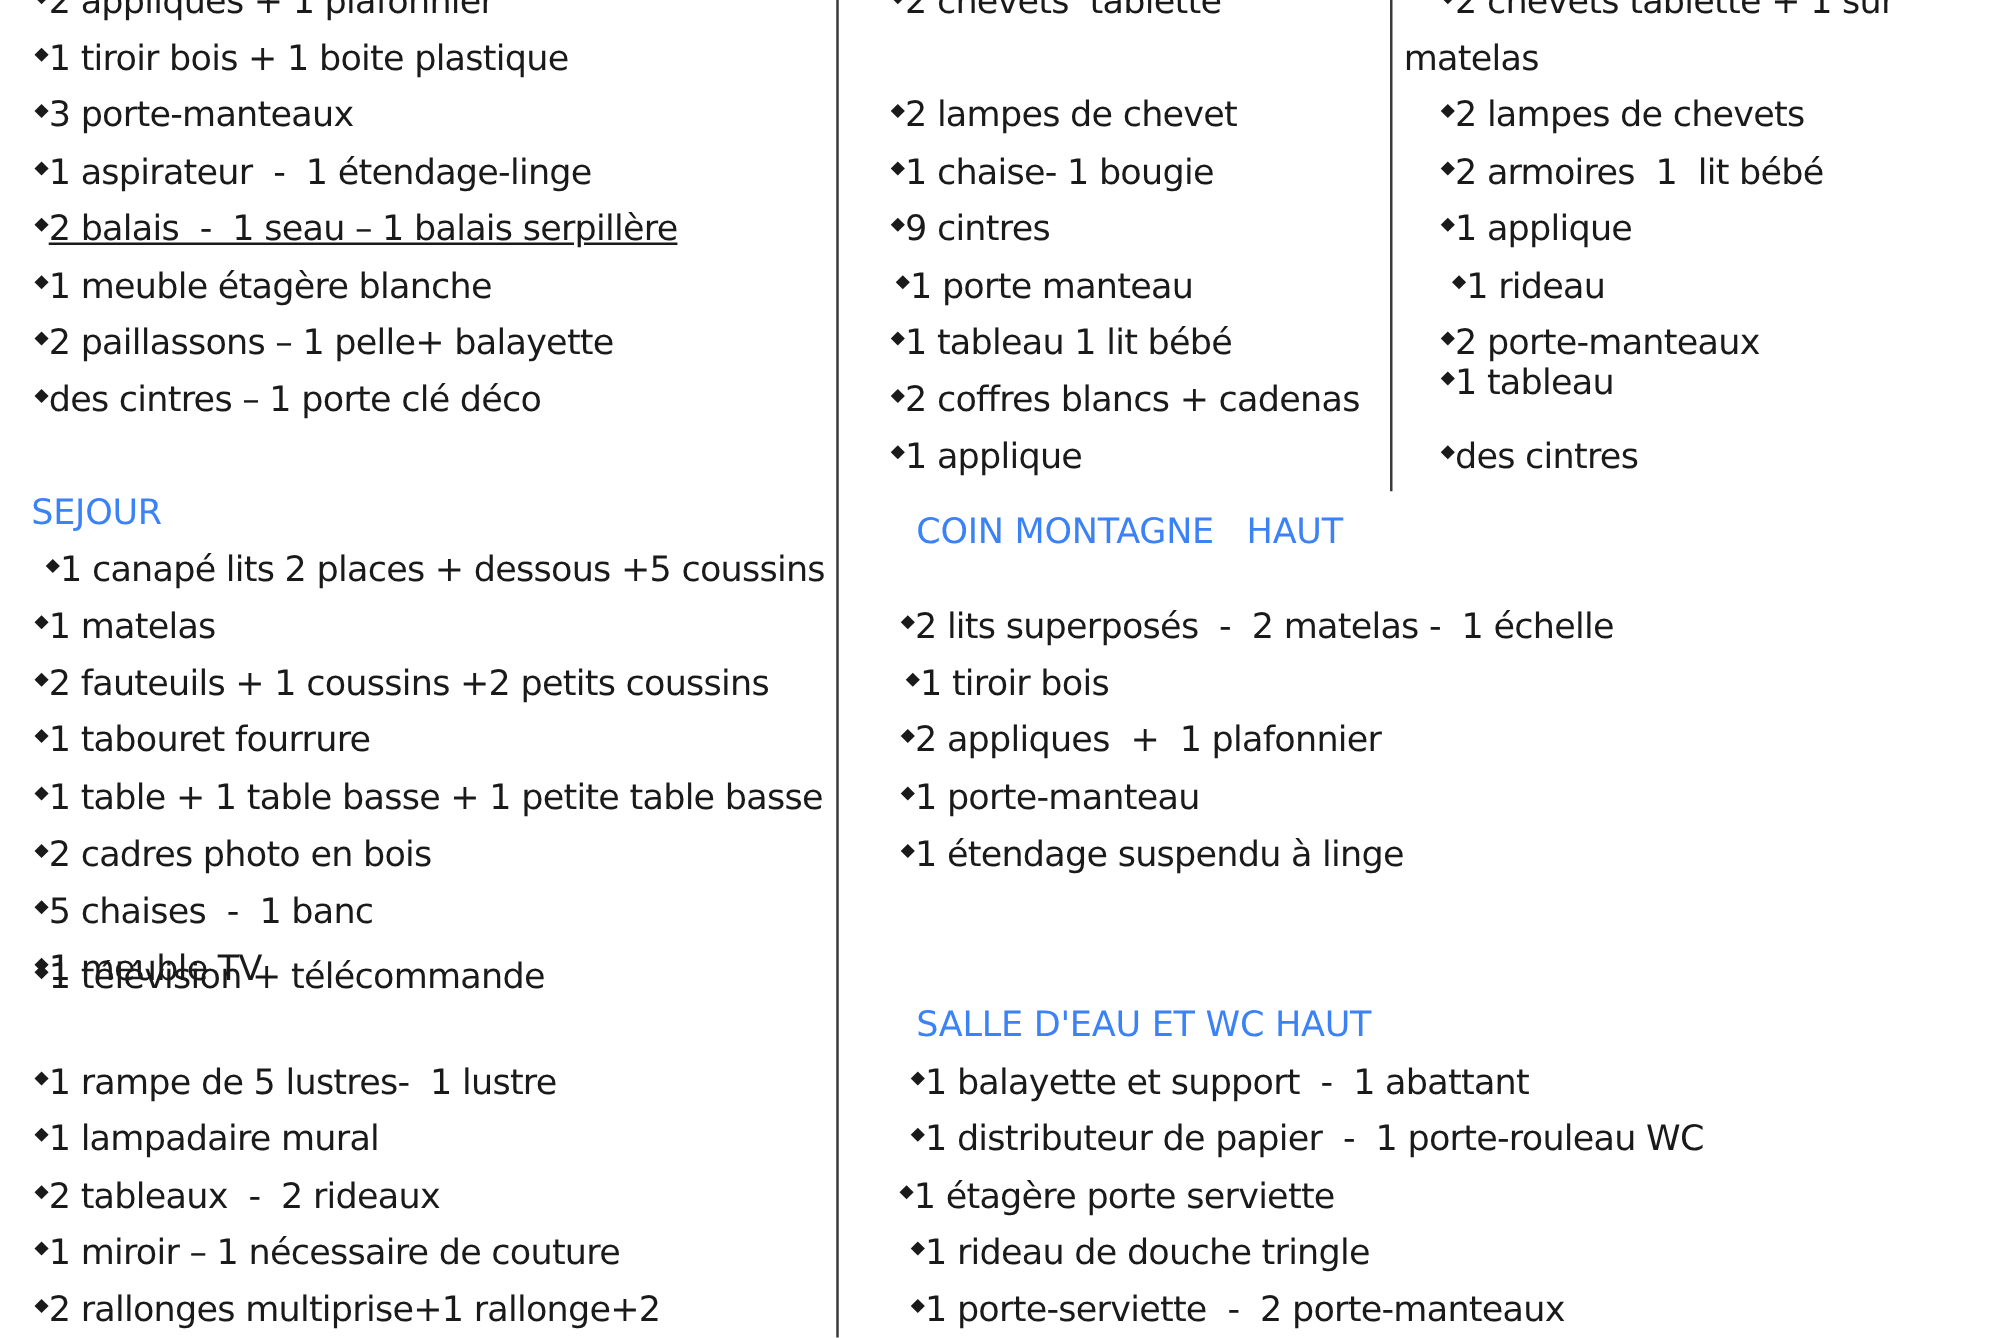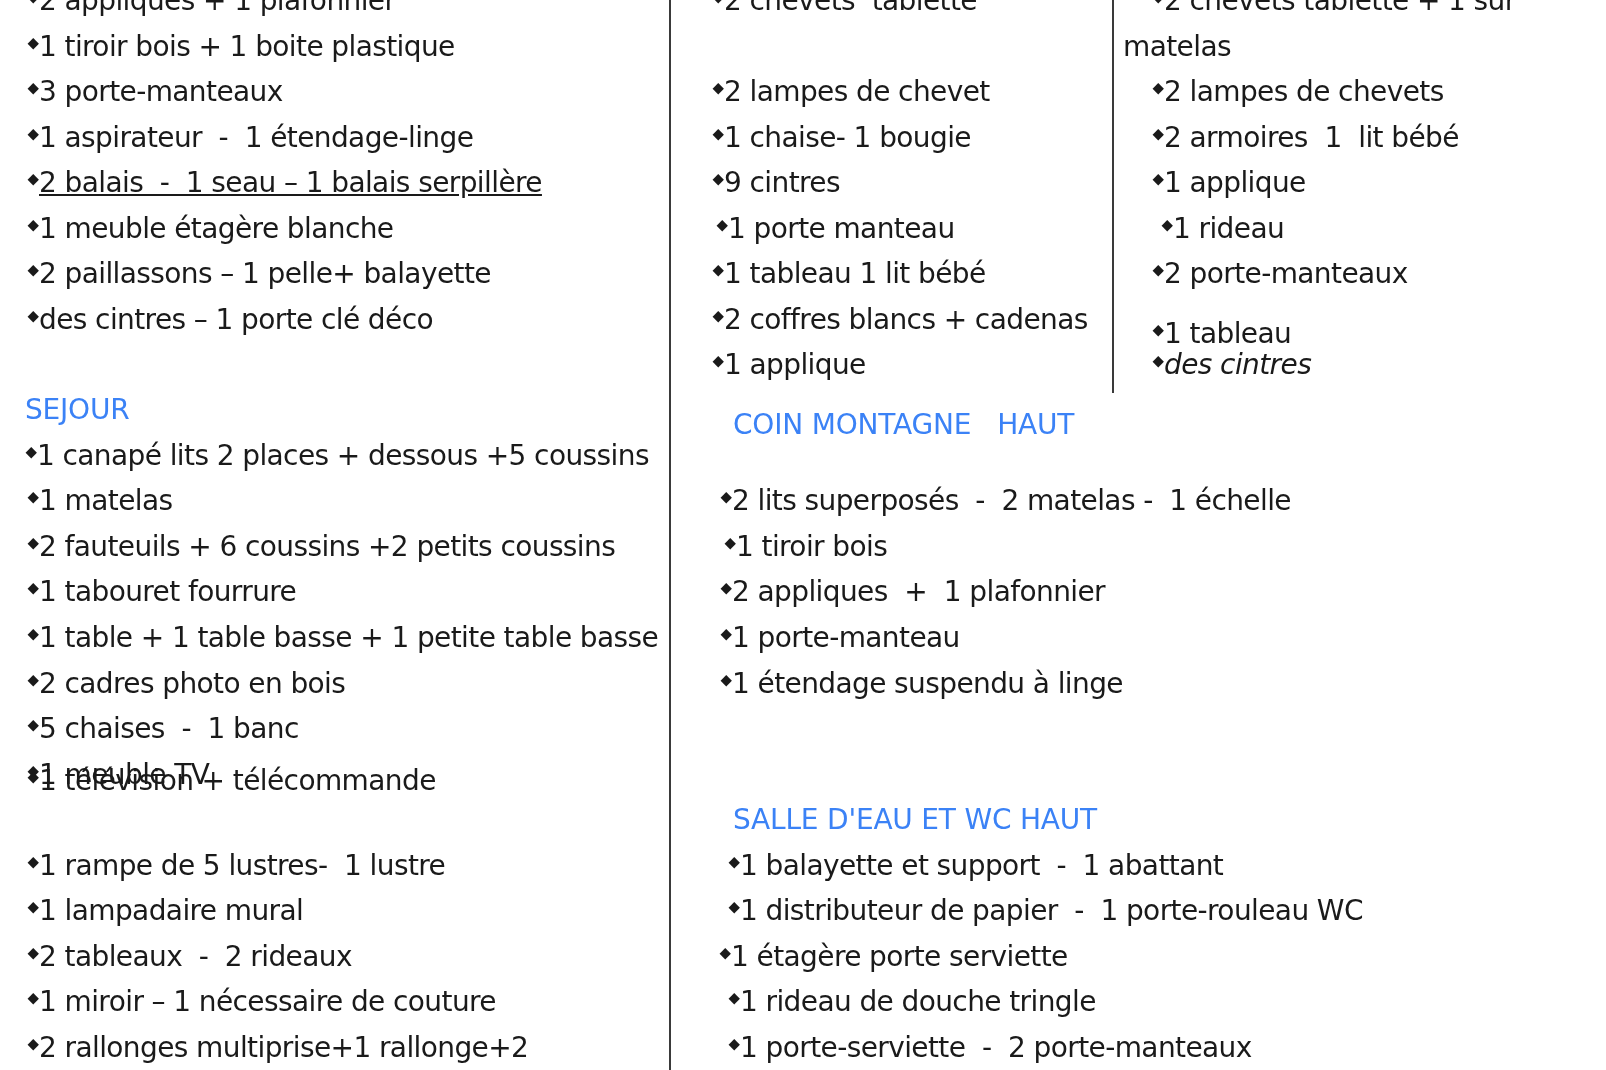--- a/index.html
+++ b/index.html
@@ -54,23 +54,23 @@
   <div class="line" style="left:25px; top:75px;"><span class="bullet"></span><span>3 porte-manteaux</span></div>
   <div class="line" style="left:25px; top:121px;"><span class="bullet"></span><span>1 aspirateur  -  1 étendage-linge</span></div>
   <div class="line" style="left:25px; top:166px;text-decoration:underline;"><span class="bullet"></span><span>2 balais  -  1 seau – 1 balais serpillère</span></div>
   <div class="line" style="left:25px; top:212px;"><span class="bullet"></span><span>1 meuble étagère blanche</span></div>
   <div class="line" style="left:25px; top:257px;"><span class="bullet"></span><span>2 paillassons – 1 pelle+ balayette</span></div>
   <div class="line" style="left:25px; top:303px;"><span class="bullet"></span><span>des cintres – 1 porte clé déco</span></div>
 </div>
 
 <div>
   <div class="line heading" style="left:25px; top:393px;">SEJOUR</div>
-  <div class="line" style="left:23px; top:439px;text-align:right;"><span class="bullet"></span><span>1 canapé lits 2 places + dessous +5 coussins</span></div>
+  <div class="line" style="left:34px; top:439px;text-align:right;"><span class="bullet"></span><span>1 canapé lits 2 places + dessous +5 coussins</span></div>
   <div class="line" style="left:25px; top:484px;"><span class="bullet"></span><span>1 matelas</span></div>
-  <div class="line" style="left:25px; top:530px;"><span class="bullet"></span><span>2 fauteuils + 6 coussins +2 petits coussins</span></div>
+  <div class="line" style="left:25px; top:530px;"><span class="bullet"></span><span>2 fauteuils + 1 coussins +2 petits coussins</span></div>
   <div class="line" style="left:25px; top:575px;"><span class="bullet"></span><span>1 tabouret fourrure</span></div>
   <div class="line" style="left:25px; top:621px;"><span class="bullet"></span><span>1 table + 1 table basse + 1 petite table basse</span></div>
   <div class="line" style="left:25px; top:667px;"><span class="bullet"></span><span>2 cadres photo en bois</span></div>
   <div class="line" style="left:25px; top:712px;"><span class="bullet"></span><span>5 chaises  -  1 banc</span></div>
   <div class="line" style="left:25px; top:758px;"><span class="bullet"></span><span>1 meuble TV</span></div>
   <div class="line" style="left:25px; top:764px;"><span class="bullet"></span><span>1 télévision + télécommande</span></div>
   <div class="line" style="left:25px; top:849px;"><span class="bullet"></span><span>1 rampe de 5 lustres-  1 lustre</span></div>
   <div class="line" style="left:25px; top:894px;"><span class="bullet"></span><span>1 lampadaire mural</span></div>
   <div class="line" style="left:25px; top:940px;"><span class="bullet"></span><span>2 tableaux  -  2 rideaux</span></div>
   <div class="line" style="left:25px; top:985px;"><span class="bullet"></span><span>1 miroir – 1 nécessaire de couture</span></div>
@@ -107,15 +107,15 @@
 </div>
 
 <div>
   <div class="line" style="left:1150px; top:-16px;"><span class="bullet"></span><span>2 chevets tablette + 1 sur</span></div>
   <div class="line" style="left:1123px; top:30px;">matelas</div>
   <div class="line" style="left:1150px; top:75px;"><span class="bullet"></span><span>2 lampes de chevets</span></div>
   <div class="line" style="left:1150px; top:121px;"><span class="bullet"></span><span>2 armoires  1  lit bébé</span></div>
   <div class="line" style="left:1150px; top:166px;"><span class="bullet"></span><span>1 applique</span></div>
   <div class="line" style="left:1159px; top:212px;"><span class="bullet"></span><span>1 rideau</span></div>
   <div class="line" style="left:1150px; top:257px;"><span class="bullet"></span><span>2 porte-manteaux</span></div>
-  <div class="line" style="left:1150px; top:317px;"><span class="bullet"></span><span>1 tableau</span></div>
-  <div class="line" style="left:1150px; top:348px;font-style:italic;"><span class="bullet"></span><span>des cintres</span></div>
+  <div class="line" style="left:1150px; top:289px;"><span class="bullet"></span><span>1 tableau</span></div>
+  <div class="line" style="left:1150px; top:348px;"><span class="bullet"></span><span>des cintres</span></div>
 </div>
 
 </body></html>

